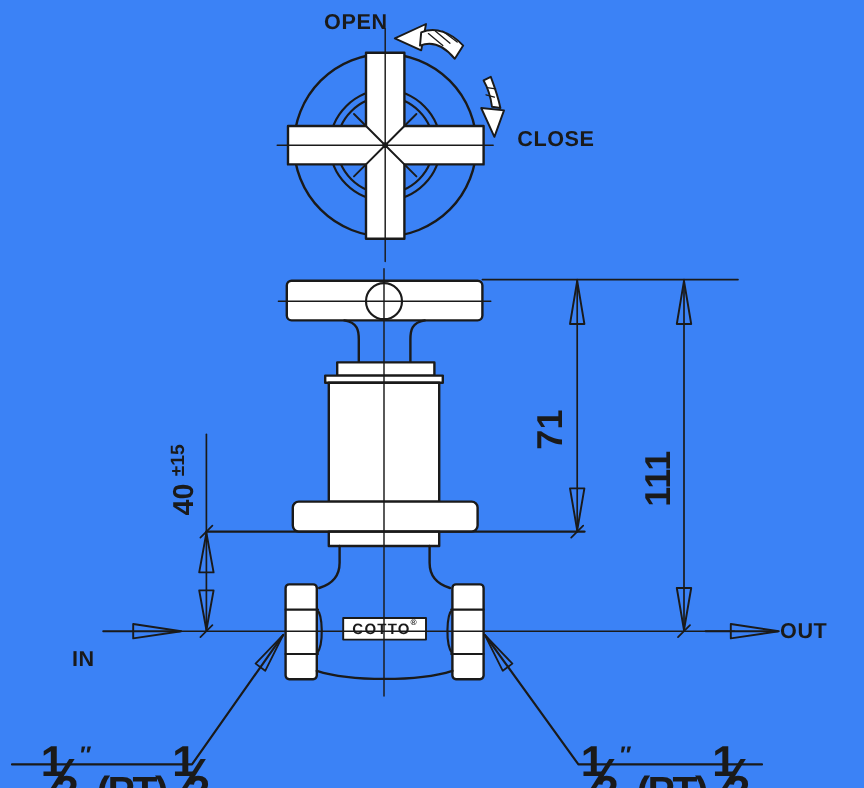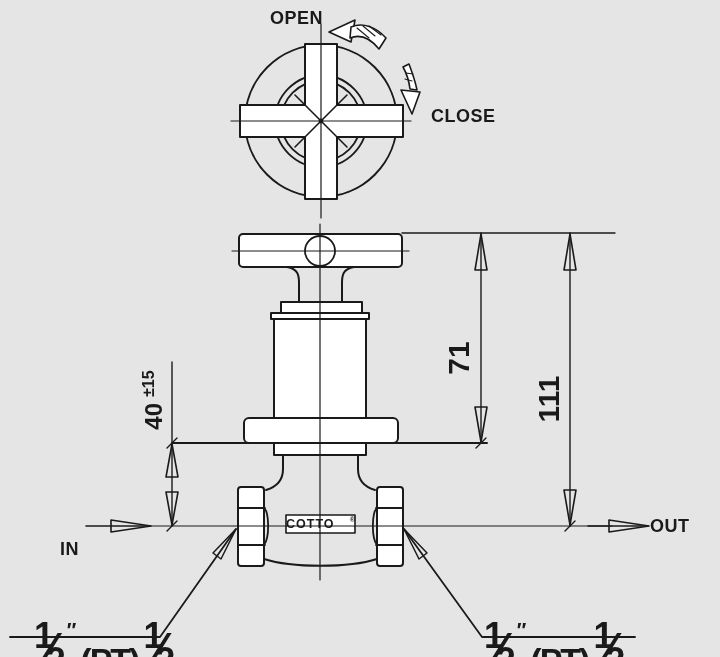--- a/index.html
+++ b/index.html
@@ -1,29 +1,29 @@
 <!DOCTYPE html>
 <html><head>
 <meta charset="utf-8">
 <style>
   html,body{margin:0;padding:0;background:#ffffff;}
   #stage{
-    position:relative;width:720px;height:657px;background:#e5e5e5;
+    position:relative;width:720px;height:657px;background:#3b82f6;
     font-family:"Liberation Sans","DejaVu Sans",sans-serif;color:#1a1a1a;overflow:hidden;
   }
   #stage svg{position:absolute;left:0;top:0;}
   .lbl{position:absolute;font-weight:bold;font-size:18px;letter-spacing:.5px;white-space:nowrap;}
   .vdim{
     position:absolute;display:flex;align-items:center;justify-content:center;
     transform:rotate(-90deg);font-weight:bold;font-size:30px;white-space:nowrap;
   }
   .vdim .dimtol{font-size:16px;margin-left:6px;position:relative;top:-5px;}
   .brand-box{
     position:absolute;left:286px;top:515px;width:69px;height:18px;
-    display:flex;align-items:center;justify-content:space-between;
+    display:flex;align-items:center;justify-content:center;
     font-weight:bold;font-size:12.5px;letter-spacing:1px;white-space:nowrap;
   }
   .brand-box .reg{font-size:7px;position:relative;top:-5px;letter-spacing:0;}
   .thread-label{position:absolute;font-weight:bold;line-height:0;white-space:nowrap;}
   .thread-label .fnum{font-size:36px;vertical-align:24px;}
   .thread-label .fden{font-size:36px;vertical-align:-1px;}
   .thread-label .fsl{font-size:46px;vertical-align:7px;margin:0 -8px;}
   .thread-label .finch{font-size:20px;vertical-align:35px;margin-left:1px;}
   .thread-label .fpt{font-size:34px;vertical-align:0;margin:0 1px 0 4px;letter-spacing:-2px;}
   .thread-label .f2{margin-left:4px;}

